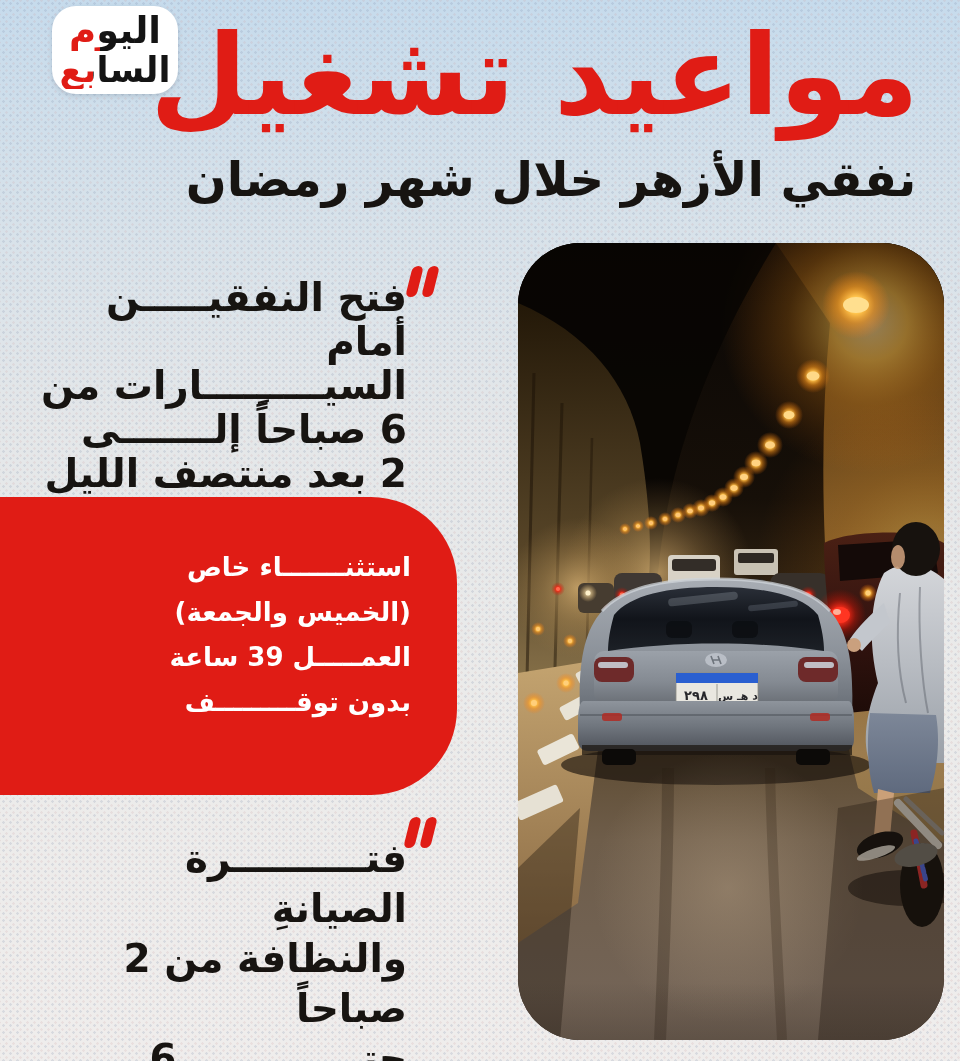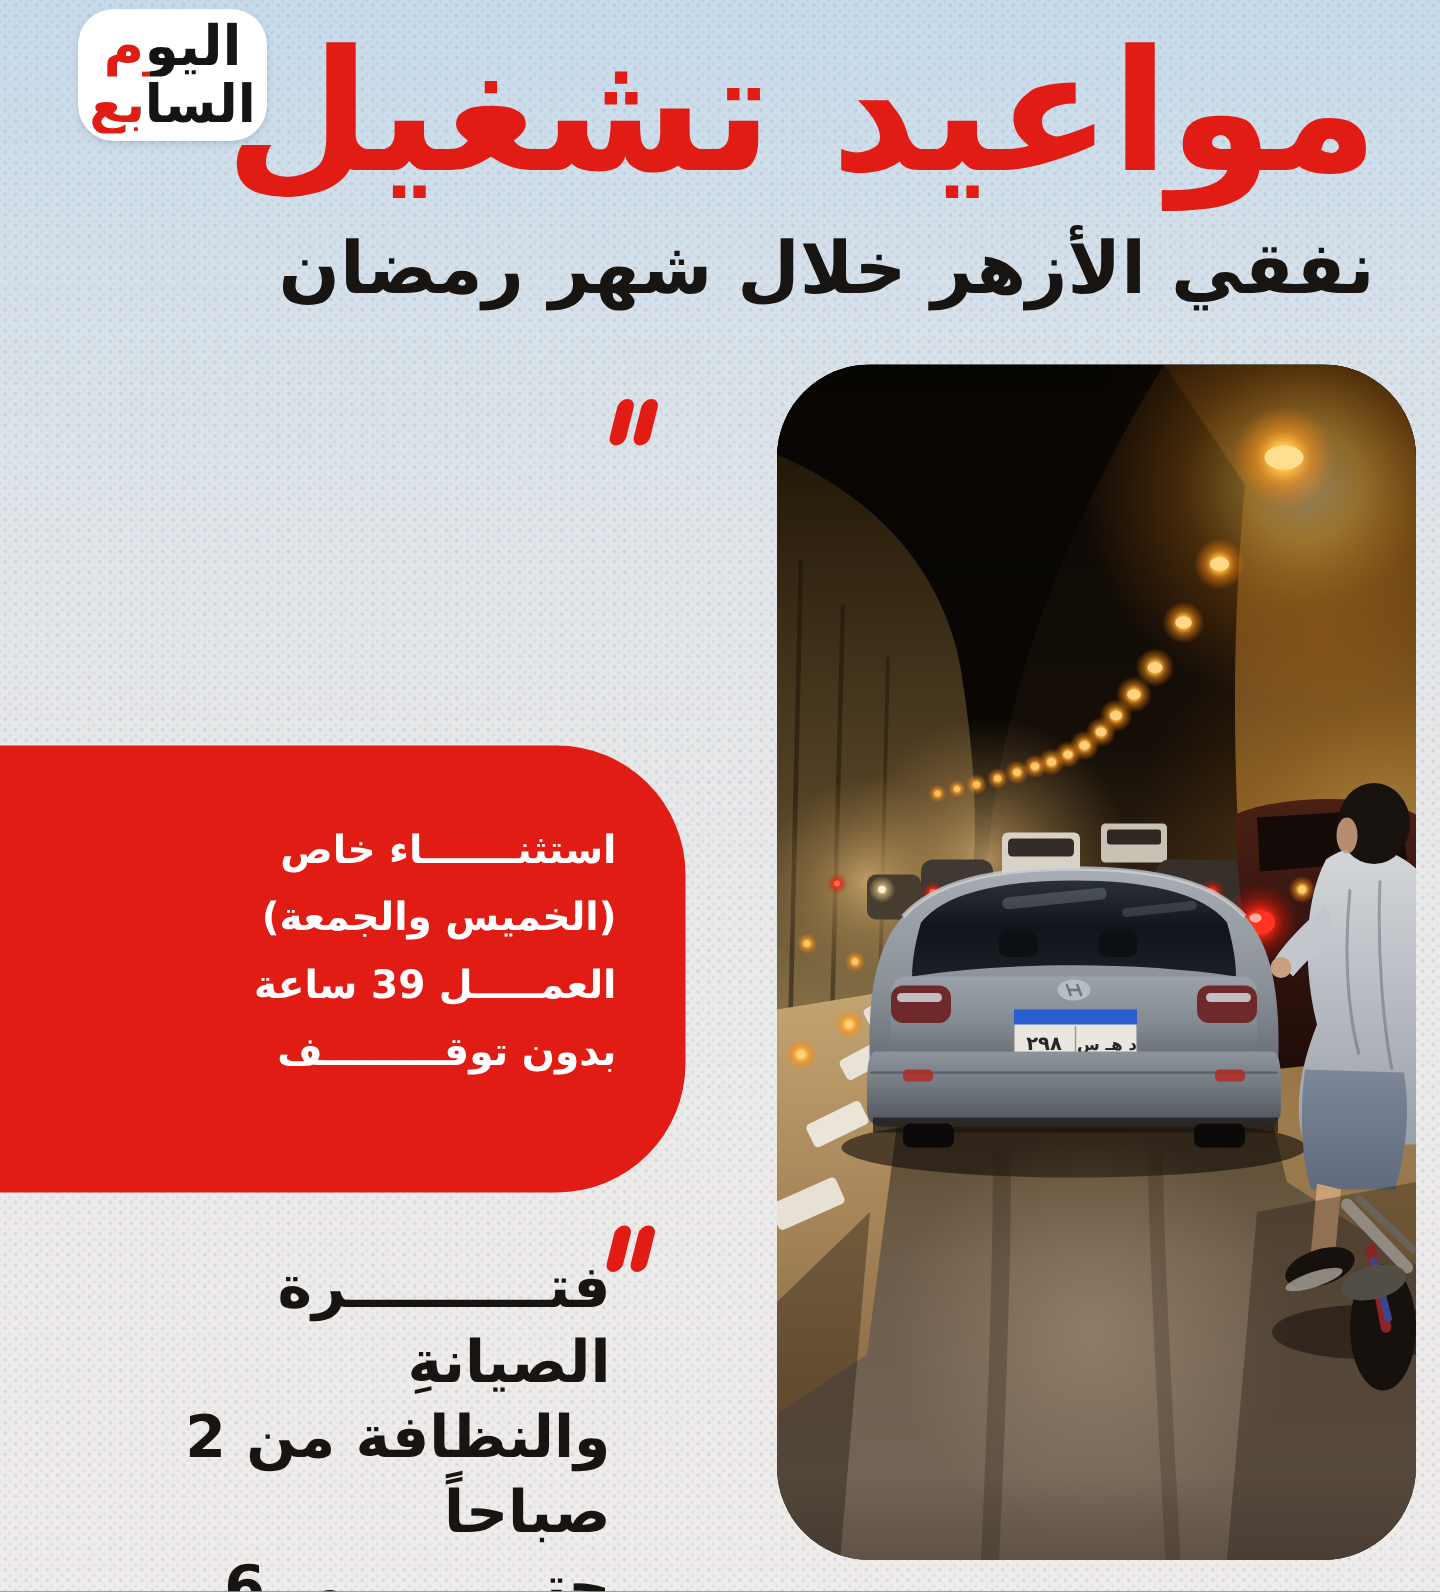--- a/index.html
+++ b/index.html
@@ -101,20 +101,26 @@
   </div>
 
   <div class="title">مواعيد تشغيل</div>
   <div class="subtitle">نفقي الأزهر خلال شهر رمضان</div>
 
   <div class="quote q1">
       <i></i>
       <i></i>
     </div>
 
+  <div class="textblock block1">
+    <div>فتح النفقيـــــن أمام</div>
+    <div>السيـــــِــــارات من</div>
+    <div>6 صباحاً إلـــــــى</div>
+    <div>2 بعد منتصف الليل</div>
+  </div>
 
   <div class="redbox">
     <div>استثنـــــــاء خاص</div>
     <div>(الخميس والجمعة)</div>
     <div>العمـــــل 39 ساعة</div>
     <div>بدون توقـــــــــف</div>
   </div>
 
   <div class="quote q2">
       <i></i>

